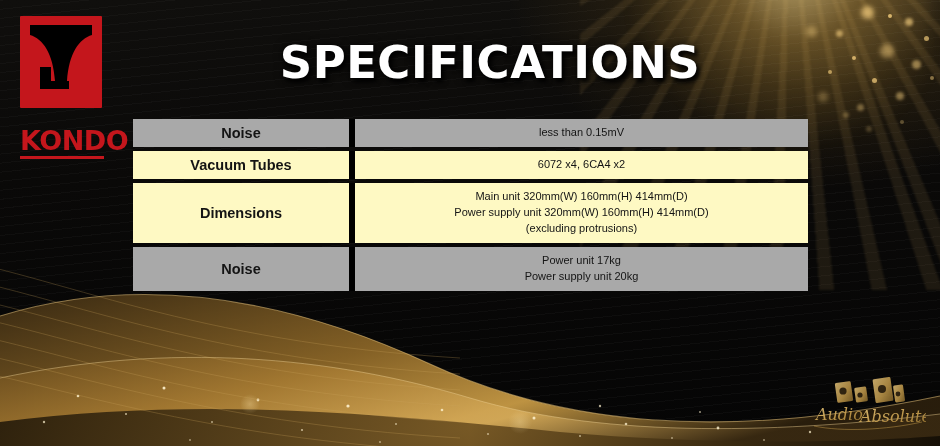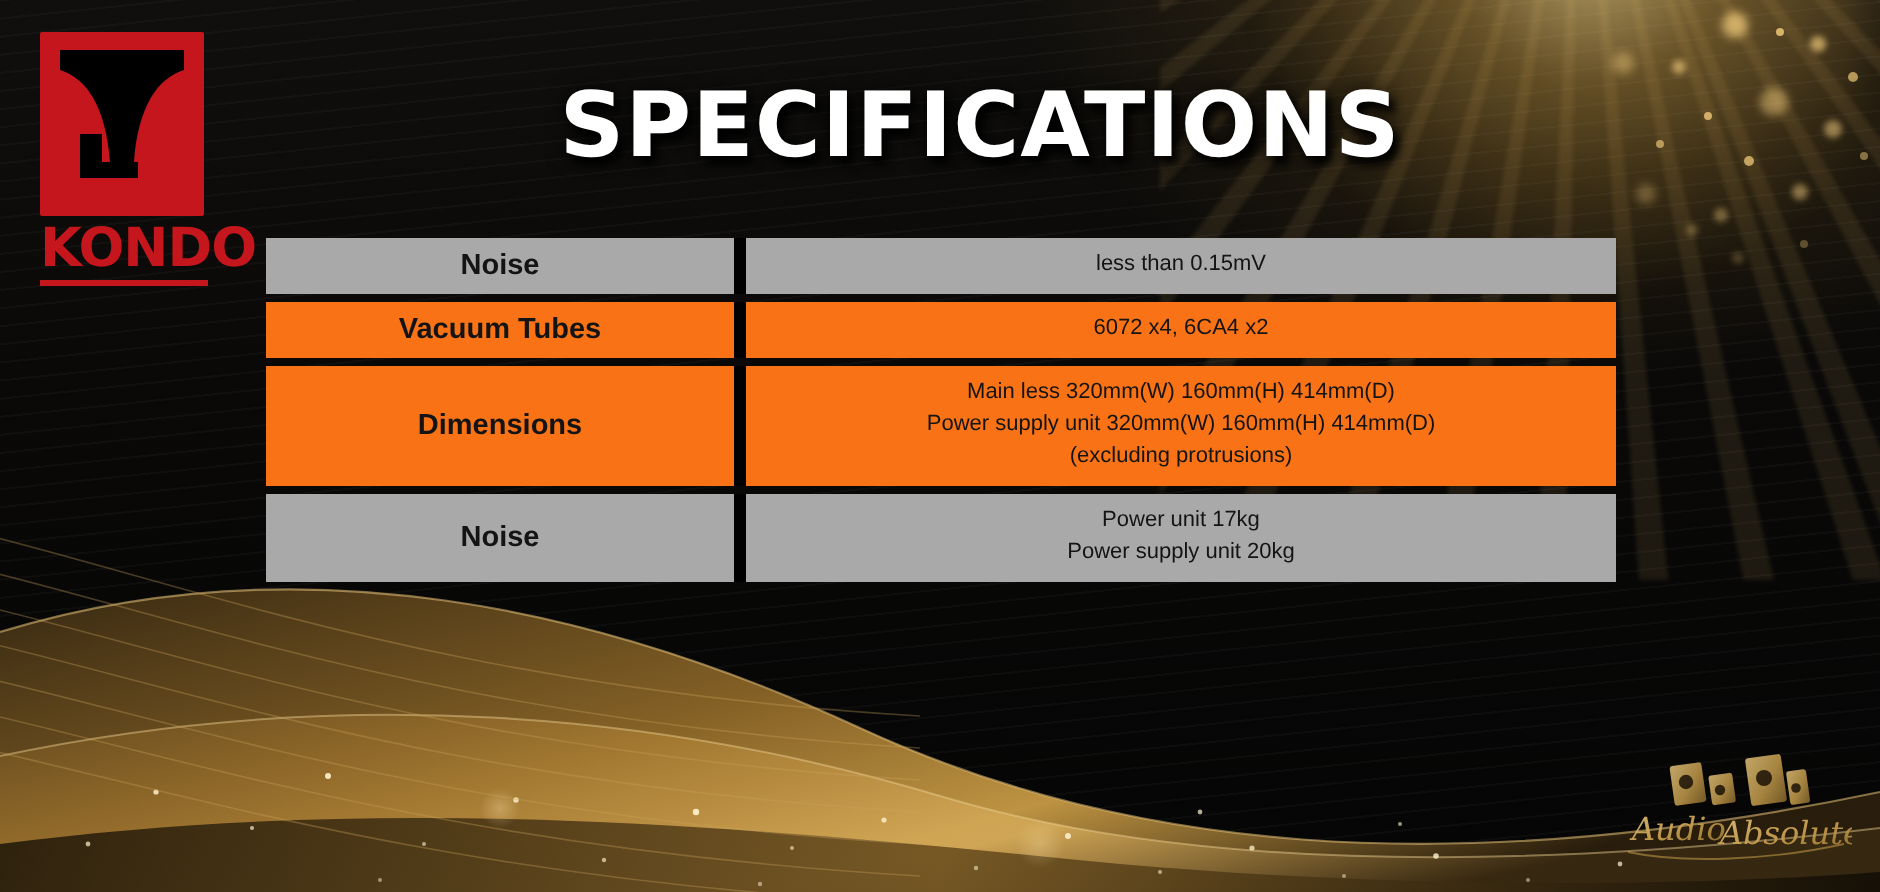--- a/index.html
+++ b/index.html
@@ -75,21 +75,21 @@
   .logo{ position:absolute; left:20px; top:16px; width:88px; }
   .logo-mark{
     position:relative;
     width:82px; height:92px;
     background:#000;
     border:7px solid #c4161c;
     border-radius:1px;
   }
   .horn{ position:absolute; left:0; right:0; top:0; height:100%; }
   .logo-word{
-    margin-top:3px;
+    margin-top:19px;
     font-size:27px; line-height:1;
     font-weight:bold;
     letter-spacing:-.5px;
     color:#c4161c;
     text-align:left;
     font-family:"DejaVu Sans", sans-serif;
   }
   .logo-rule{
     height:3px; background:#c4161c; margin-top:2px; width:84px;
   }
@@ -116,31 +116,31 @@
     border-collapse:separate;
     border-spacing:0 4px;
   }
   .spec-table td{
     vertical-align:middle;
     text-align:center;
     color:#141414;
     padding:6px 8px;
   }
   .spec-table td.label{
-    width:240px;
+    width:222px;
     font-weight:bold;
     font-size:14.5px;
     border-right:6px solid #000;
   }
   .spec-table td.value{
     font-size:11px;
     line-height:1.45;
   }
   tr.shade-a td{ background:#a9a9a9; }
-  tr.shade-b td{ background:#f97316; }
+  tr.shade-b td{ background:#fef9c3; }
 
   
   .watermark{
     position:absolute; right:14px; bottom:8px;
     width:118px; height:62px;
     opacity:.92;
   }
 </style>
 </head>
 <body>
@@ -278,21 +278,21 @@
         <td class="label">Vacuum Tubes</td>
         <td class="value">
           <div>6072 x4, 6CA4 x2</div>
         </td>
       </tr>
 
 
       <tr class="shade-b">
         <td class="label">Dimensions</td>
         <td class="value">
-          <div>Main less 320mm(W) 160mm(H) 414mm(D)</div>
+          <div>Main unit 320mm(W) 160mm(H) 414mm(D)</div>
           <div>Power supply unit 320mm(W) 160mm(H) 414mm(D)</div>
           <div>(excluding protrusions)</div>
         </td>
       </tr>
 
       <tr class="shade-a">
         <td class="label">Noise</td>
         <td class="value">
           <div>Power unit 17kg</div>
           <div>Power supply unit 20kg</div>

